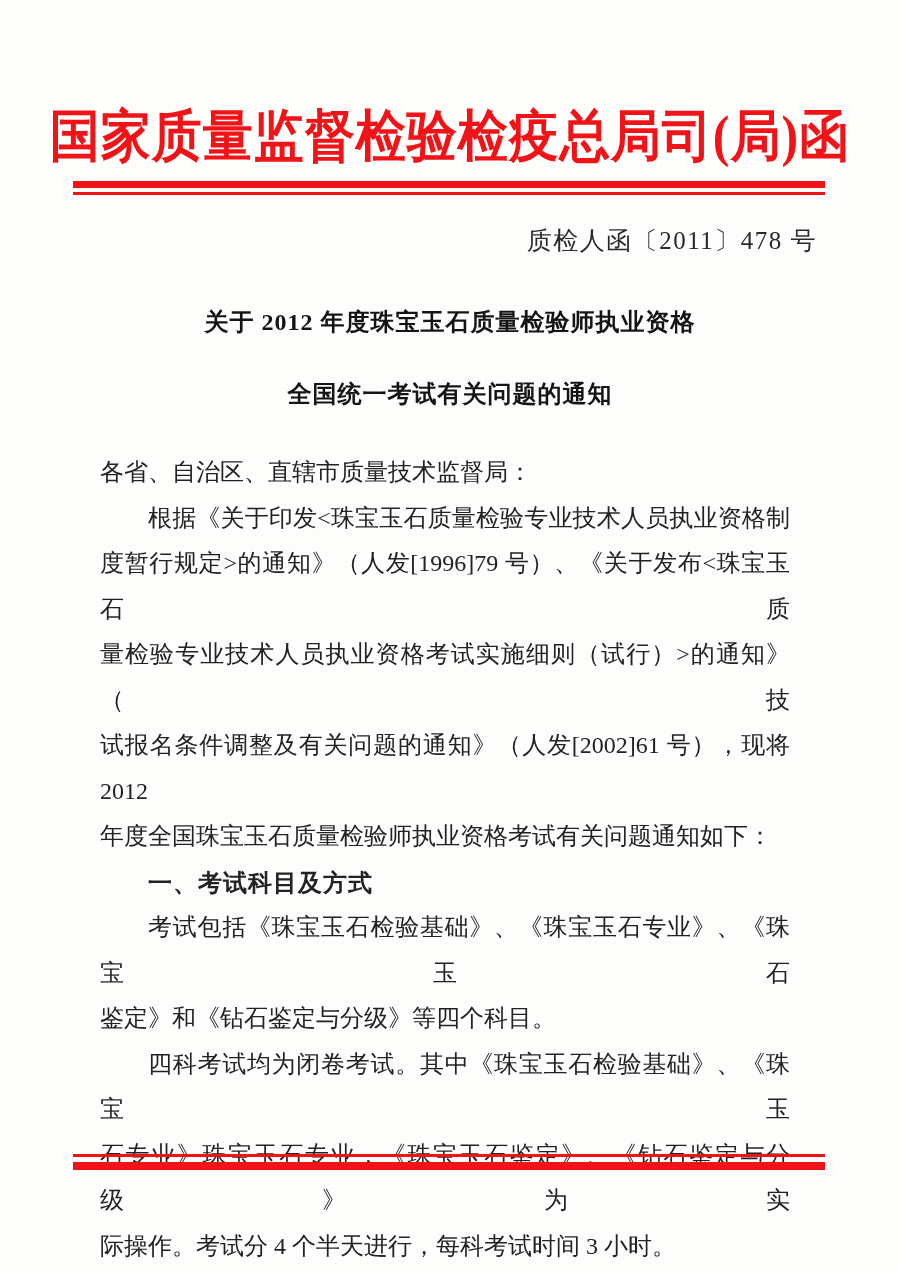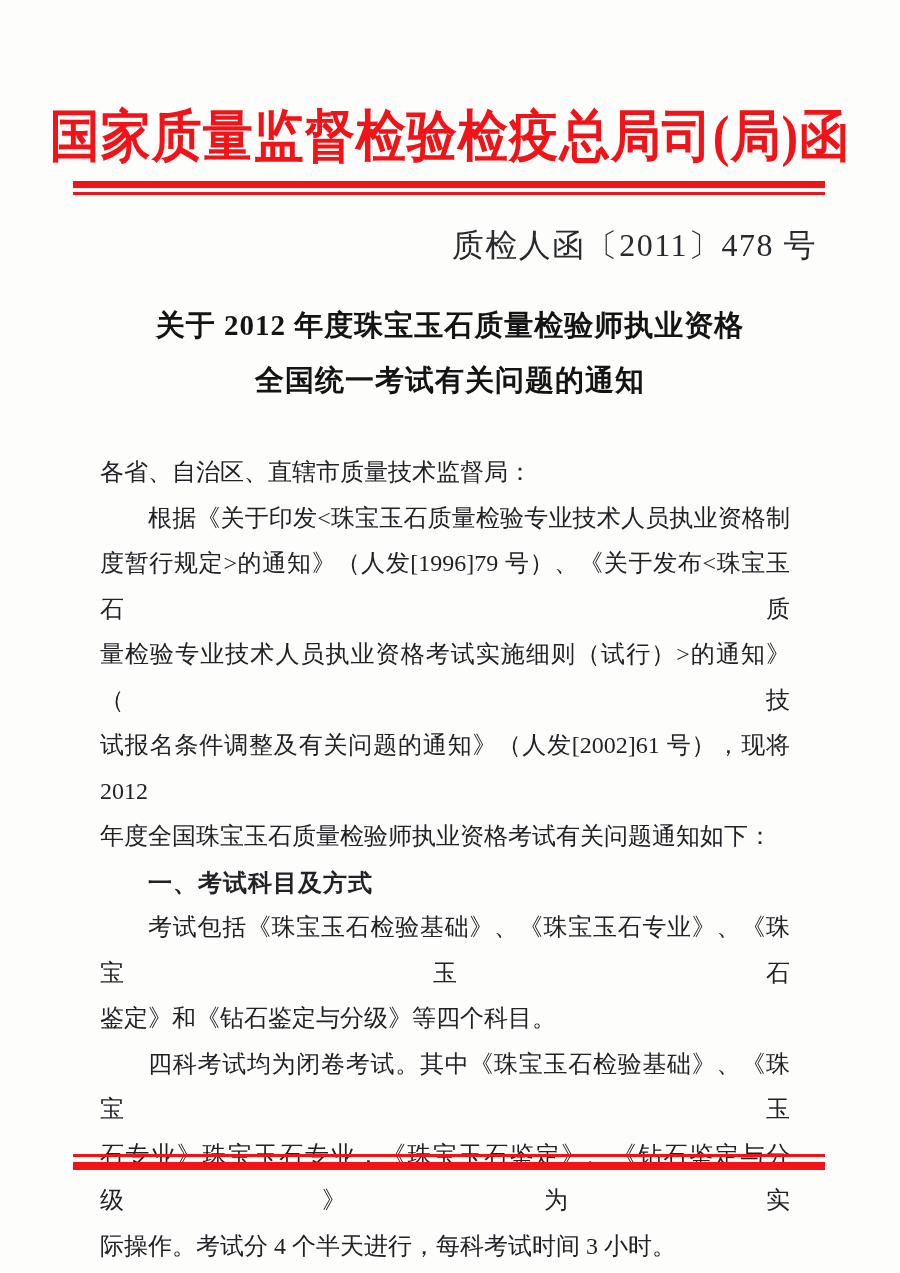--- a/index.html
+++ b/index.html
@@ -17,28 +17,28 @@
     letter-spacing:1px;
     transform:scaleY(1.12); transform-origin:center top;
   }
   .rule { position:absolute; left:73px; width:752px; background:#f01418; }
   .rule-top-thick    { top:181px; height:7px; }
   .rule-top-thin     { top:192px; height:3px; }
   .rule-bottom-thin  { top:1154px; height:3px; }
   .rule-bottom-thick { top:1162px; height:8px; }
   .doc-number {
     position:absolute; top:224px; right:83px;
-    font-size:32px; letter-spacing:1.5px; color:#2a2a2e;
+    font-size:25px; letter-spacing:1.5px; color:#2a2a2e;
   }
   .doc-title {
     position:absolute; left:0; width:100%; text-align:center;
-    font-size:29px; font-weight:bold; letter-spacing:1px; color:#141414;
+    font-size:24px; font-weight:bold; letter-spacing:1px; color:#141414;
   }
   .title-1 { top:306px; }
-  .title-2 { top:361px; }
+  .title-2 { top:378px; }
   .body-text {
     position:absolute; top:450px; left:100px; width:690px;
     font-size:24px; line-height:45.5px; color:#222226;
   }
   .line { text-align:justify; }
   .line.indent  { text-indent:2em; }
   .line.stretch { text-align-last:justify; }
   .line.heading {
     font-weight:bold;
     font-family:Liberation Sans, sans-serif;

